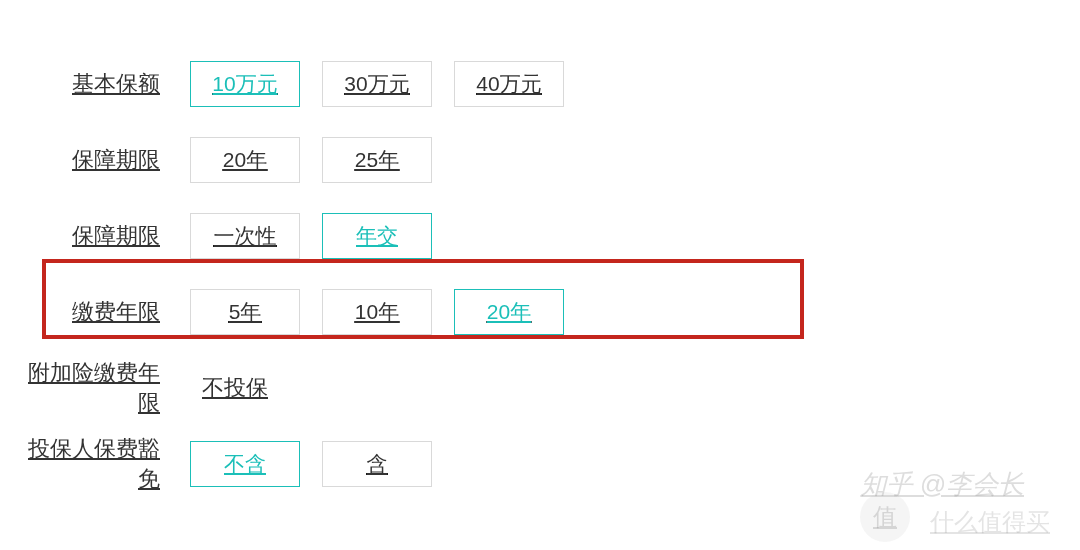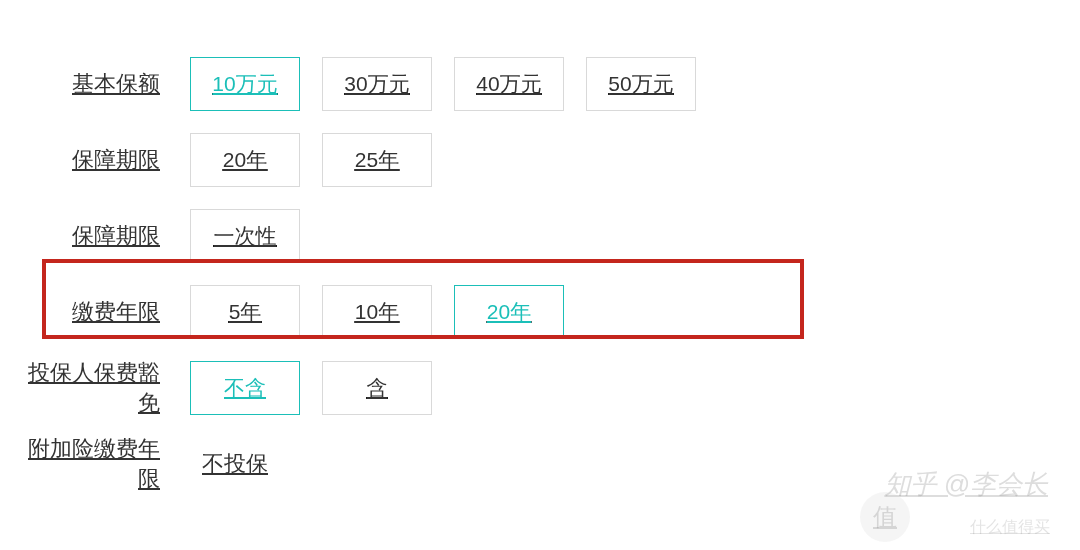--- a/index.html
+++ b/index.html
@@ -31,21 +31,21 @@
       padding-right: 30px;
       font-size: 22px;
       color: #333;
     }
     .options {
       display: flex;
       gap: 22px;
     }
     .option-btn {
       min-width: 110px;
-      height: 54px;
+      height: 46px;
       padding: 0 18px;
       background: #ffffff;
       border: 1.5px solid #d9d9d9;
       font-size: 21px;
       color: #333;
       display: flex;
       align-items: center;
       justify-content: center;
       cursor: pointer;
     }
@@ -62,32 +62,32 @@
       border: 4px solid #c4261d;
       position: absolute;
       left: 42px;
       top: 259px;
       width: 762px;
       height: 80px;
       pointer-events: none;
     }
     .watermark-1 {
       position: absolute;
-      right: 32px;
+      right: 56px;
       bottom: 48px;
       font-size: 26px;
       color: rgba(120,120,120,0.25);
       font-style: italic;
       pointer-events: none;
     }
     .watermark-2 {
       position: absolute;
       right: 30px;
       bottom: 12px;
-      font-size: 16px;
+      font-size: 24px;
       color: rgba(120,120,120,0.20);
       pointer-events: none;
     }
     .watermark-badge {
       position: absolute;
       right: 170px;
       bottom: 8px;
       width: 50px;
       height: 50px;
       border-radius: 50%;
@@ -104,59 +104,59 @@
 <body>
 
 <div class="form-container">
 
   <div class="form-row">
     <div class="row-label">基本保额</div>
     <div class="options">
       <div class="option-btn selected">10万元</div>
       <div class="option-btn">30万元</div>
       <div class="option-btn">40万元</div>
-      <div class="option-btn">50万元</div>
     </div>
   </div>
 
   <div class="form-row">
     <div class="row-label">保障期限</div>
     <div class="options">
       <div class="option-btn">20年</div>
       <div class="option-btn">25年</div>
     </div>
   </div>
 
   <div class="form-row">
     <div class="row-label">保障期限</div>
     <div class="options">
       <div class="option-btn">一次性</div>
+      <div class="option-btn selected">年交</div>
     </div>
   </div>
 
   <div class="form-row">
     <div class="row-label">缴费年限</div>
     <div class="options">
       <div class="option-btn">5年</div>
       <div class="option-btn">10年</div>
       <div class="option-btn selected">20年</div>
     </div>
   </div>
 
   <div class="form-row">
+    <div class="row-label">附加险缴费年限</div>
+    <div class="plain-value">不投保</div>
+  </div>
+
+  <div class="form-row">
     <div class="row-label">投保人保费豁免</div>
     <div class="options">
       <div class="option-btn selected">不含</div>
       <div class="option-btn">含</div>
     </div>
-  </div>
-
-  <div class="form-row">
-    <div class="row-label">附加险缴费年限</div>
-    <div class="plain-value">不投保</div>
   </div>
 
 </div>
 
 <div class="highlight-box"></div>
 
 <div class="watermark-1">知乎 @李会长</div>
 <div class="watermark-badge">值</div>
 <div class="watermark-2">什么值得买</div>
 

